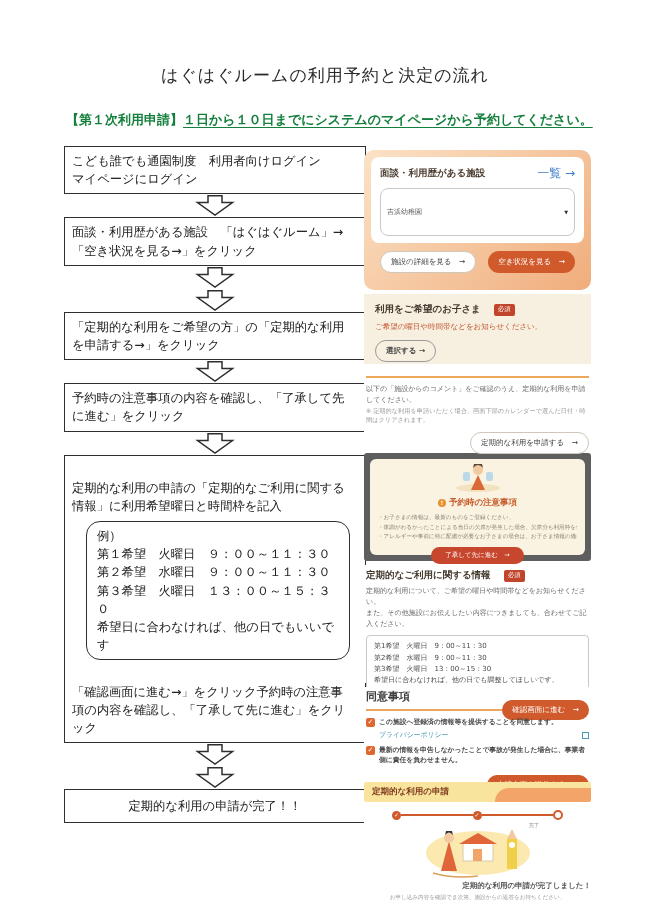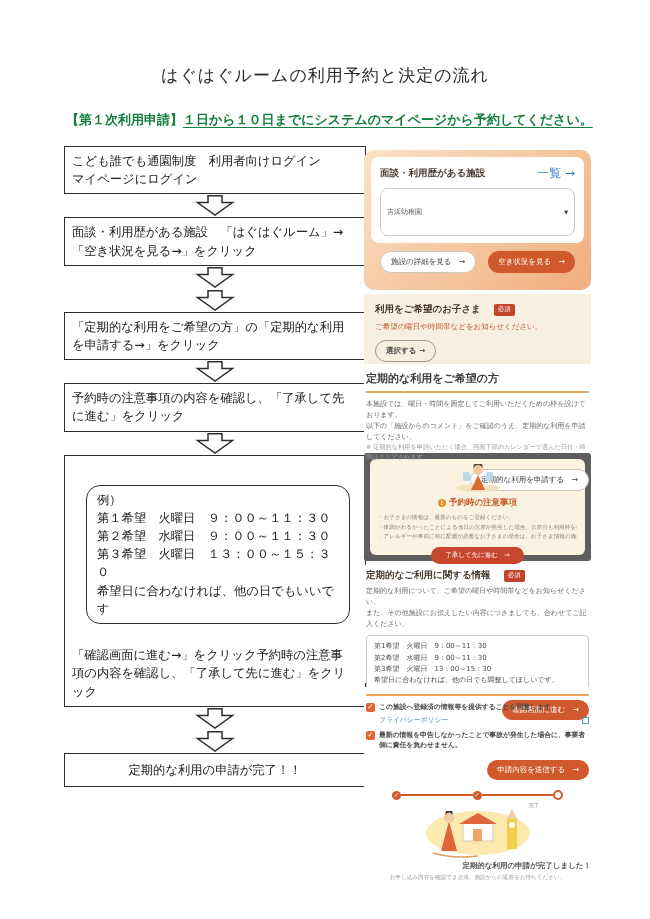--- a/index.html
+++ b/index.html
@@ -124,20 +124,22 @@
       <path d="M13 0.8 H27 V7.5 H37.5 L20 20 L2.5 7.5 H13 Z" fill="#fff" stroke="#2f2f2f" stroke-width="1.5"></path>
     </svg>
 
   <div class="fbox">予約時の注意事項の内容を確認し、「了承して先
 に進む」をクリック</div>
   <svg class="arrow" width="40" height="21" viewBox="0 0 40 21">
       <path d="M13 0.8 H27 V7.5 H37.5 L20 20 L2.5 7.5 H13 Z" fill="#fff" stroke="#2f2f2f" stroke-width="1.5"></path>
     </svg>
 
   <div class="fbox">
+    <span>定期的な利用の申請の「定期的なご利用に関する
+情報」に利用希望曜日と時間枠を記入</span>
     <div class="example">例）
 第１希望　火曜日　９：００～１１：３０
 第２希望　水曜日　９：００～１１：３０
 第３希望　火曜日　１３：００～１５：３０
 希望日に合わなければ、他の日でもいいです</div>
     <span>「確認画面に進む→」をクリック予約時の注意事
 項の内容を確認し、「了承して先に進む」をクリ
 ック</span>
   </div>
   <svg class="arrow" width="40" height="21" viewBox="0 0 40 21">
@@ -174,23 +176,21 @@
   <div class="shot-child">
     <div class="sec-head">
       <span class="sec-title">利用をご希望のお子さま</span>
       <span class="badge">必須</span>
     </div>
     <div class="child-note">ご希望の曜日や時間帯などをお知らせください。</div>
     <span class="pill ghost">選択する →</span>
   </div>
 
   <div class="shot-b">
-    <div class="b-title">定期的な利用をご希望の方</div>
     <div class="divider"></div>
-    <div class="small">本施設では、曜日・時間を固定してご利用いただくための枠を設けております。</div>
     <div class="small">以下の「施設からのコメント」をご確認のうえ、定期的な利用を申請してください。</div>
     <div class="xsmall">※ 定期的な利用を申請いただく場合、画面下部のカレンダーで選んだ日付・時間はクリアされます。</div>
     <div class="btn-right"><span class="pill outline">定期的な利用を申請する　→</span></div>
   </div>
 
   <div class="shot-modal">
     <div class="modal">
       <svg width="54" height="30" viewBox="0 0 54 30">
         <ellipse cx="27" cy="26" rx="22" ry="4" fill="#f3e2c0"></ellipse>
         <circle cx="27" cy="8" r="5" fill="#f2c9a0"></circle>
@@ -217,37 +217,42 @@
     <div class="small" style="margin-top:4px;">定期的な利用について、ご希望の曜日や時間帯などをお知らせください。</div>
     <div class="small">また、その他施設にお伝えしたい内容につきましても、合わせてご記入ください。</div>
     <div class="textarea">第1希望　火曜日　9：00～11：30
 第2希望　水曜日　9：00～11：30
 第3希望　火曜日　13：00～15：30
 希望日に合わなければ、他の日でも調整してほしいです。</div>
     <div class="btn-right"><span class="pill solid">確認画面に進む　→</span></div>
   </div>
 
   <div class="shot-e">
+    <div class="b-title">同意事項</div>
     <div class="divider"></div>
     <div class="agree-row">
       <span class="cb">✓</span>
       <span class="agree-text">この施設へ登録済の情報等を提供することを同意します。</span>
     </div>
     <div class="privacy">
         <span>プライバシーポリシー</span>
         <span class="ext"></span>
       </div>
     <div class="agree-row">
       <span class="cb">✓</span>
       <span class="agree-text">最新の情報を申告しなかったことで事故が発生した場合に、事業者側に責任を負わせません。</span>
     </div>
     <div class="btn-right"><span class="pill solid">申請内容を送信する　→</span></div>
   </div>
 
   <div class="shot-f">
+    <div class="banner">
+      <span class="banner-title">定期的な利用の申請</span>
+      <span class="blob"></span>
+    </div>
     <div class="stepper">
       <span class="sdot">✓</span>
       <span class="sline"></span>
       <span class="sdot">✓</span>
       <span class="sline"></span>
       <span class="sdot open"></span>
       <span class="step-label">完了</span>
     </div>
     <div class="illus">
       <svg width="150" height="56" viewBox="0 0 150 56">

